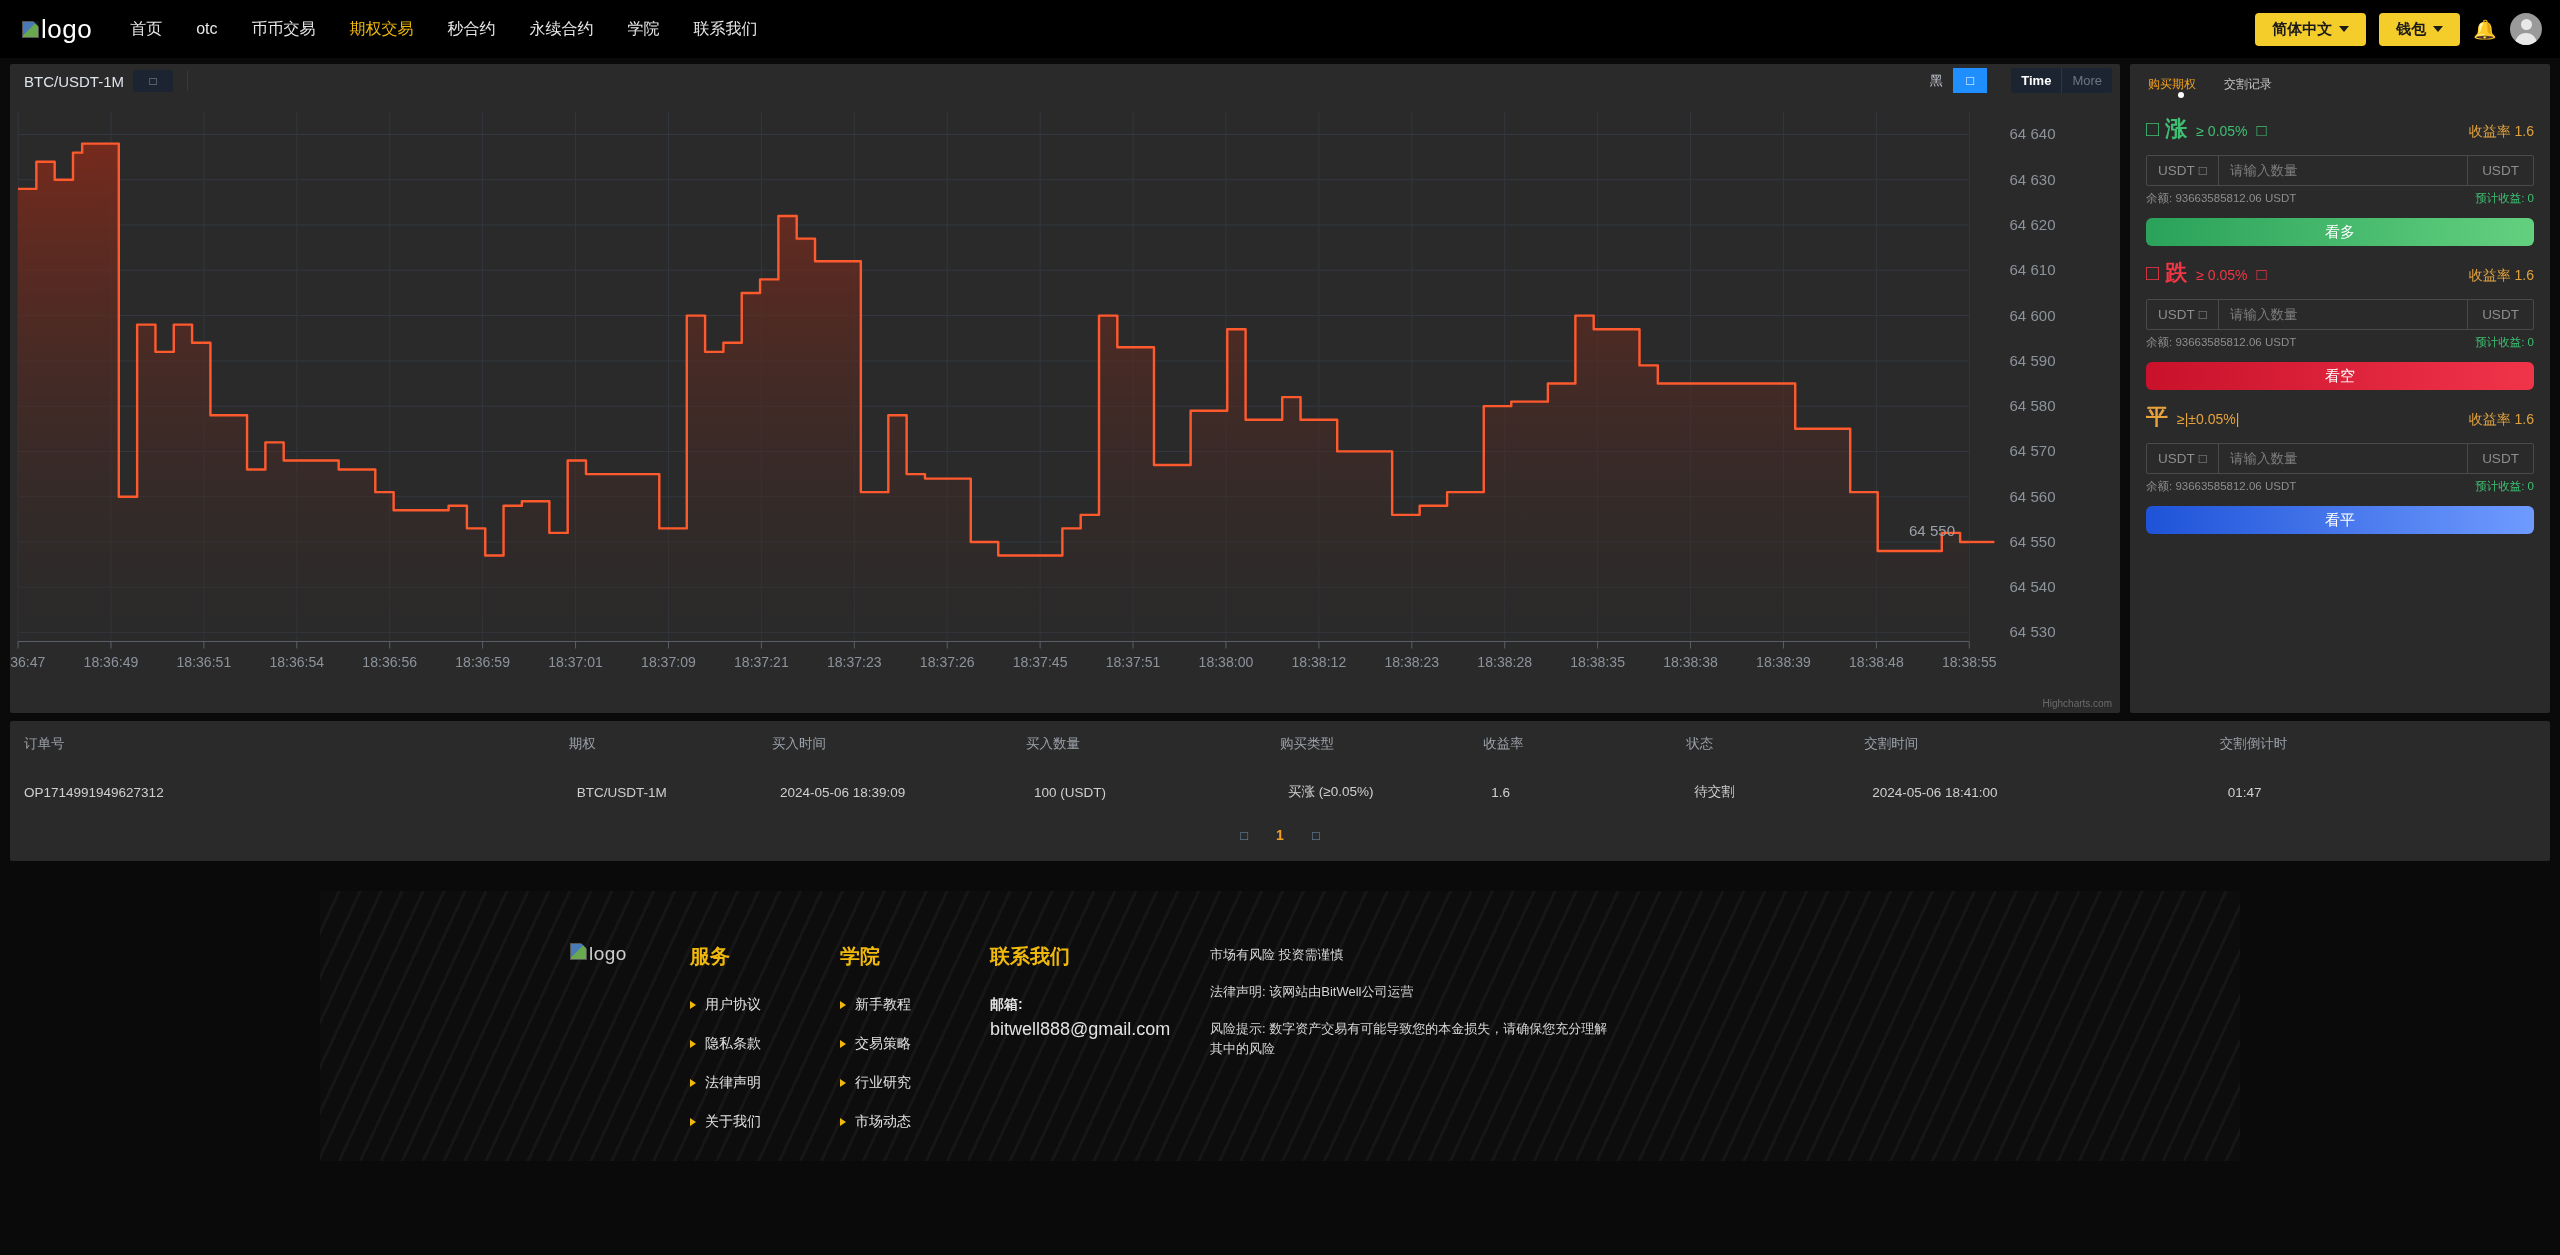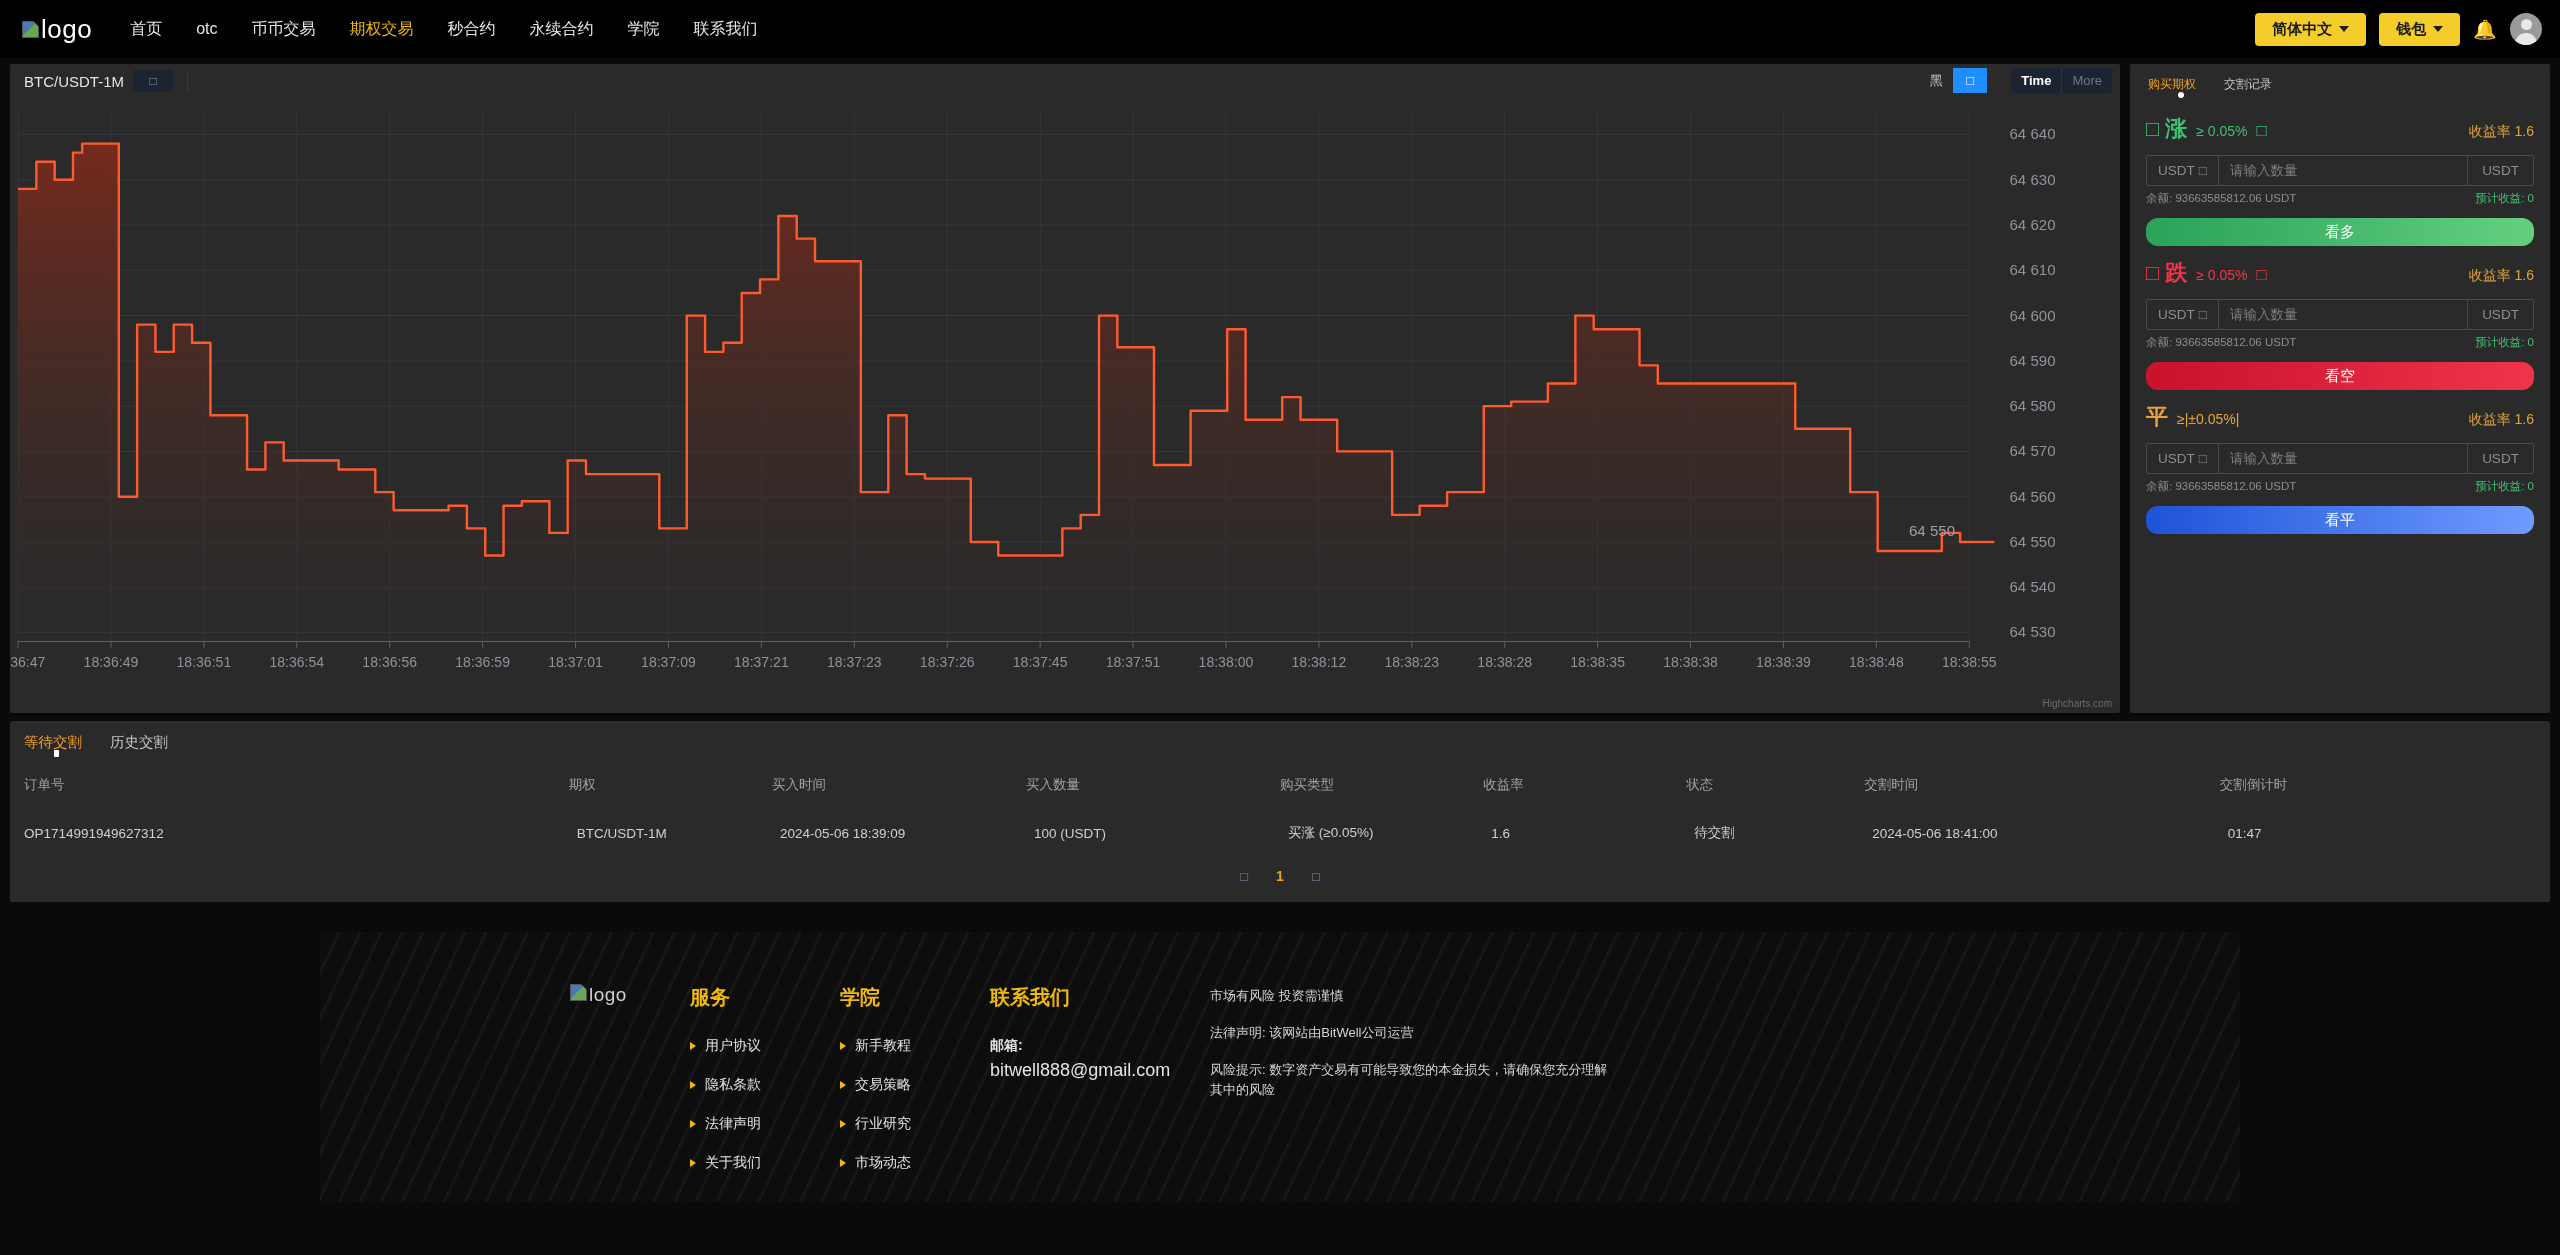--- a/index.html
+++ b/index.html
@@ -103,21 +103,21 @@
     width: 72px; display: flex; align-items: center; justify-content: center; gap: 4px;
     color: #8d8d8d; font-size: 13.5px; border-right: 1px solid #4a4a4a; cursor: pointer; flex:none;
   }
   .in-field { flex: 1; background: transparent; border: 0; outline: 0; color: #d8d8d8; font-size: 13.5px; padding: 0 11px; font-family: inherit; }
   .in-field::placeholder { color: #7d7d7d; }
   .in-unit { width: 66px; display: flex; align-items: center; justify-content: center; color: #8d8d8d; font-size: 13.5px; border-left: 1px solid #4a4a4a; flex:none; }
   .bal-row { display: flex; margin-top: 5px; font-size: 11.5px; }
   .bal { color: #8d8d8d; }
   .profit { margin-left: auto; color: #3fbf72; }
   .act-btn {
-    height: 28px; margin-top: 12px; border-radius: 12px; display: flex; align-items: center; justify-content: center;
+    height: 28px; margin-top: 12px; border-radius: 6px; display: flex; align-items: center; justify-content: center;
     color: #fff; font-size: 15px; cursor: pointer; border: 0; width: 100%; font-family: inherit;
   }
   .btn-long { background: linear-gradient(90deg,#2aa25a 0%,#63d07f 100%); }
   .btn-short { background: linear-gradient(90deg,#c9112b 0%,#f0344a 100%); }
   .btn-flat { background: linear-gradient(90deg,#1e53d8 0%,#6f9bff 100%); }
 
   
   .orders { background: #2a2a2a; margin: 8px 10px 0 10px; border-radius: 2px; padding: 0 0 18px 0; }
   .ord-tabs { display: flex; gap: 28px; padding: 12px 14px 0 14px; position: relative; }
   .ord-tab { font-size: 14.5px; color: #c6c6c6; cursor: pointer; padding-bottom: 10px; }
@@ -411,25 +411,20 @@
             <span>预计收益:</span>
             <span>0</span>
           </span>
         </div>
         <button class="act-btn btn-flat">看平</button>
       </div>
     </div>
   </div>
 
   <div class="orders">
-    <div class="ord-tabs">
-      <div class="ord-tab active">等待交割</div>
-      <div class="ord-tab">历史交割</div>
-      <span class="ord-dot"></span>
-    </div>
     <table class="ord">
       <thead>
         <tr>
           <th style="width:22%">订单号</th>
           <th style="width:8%">期权</th>
           <th style="width:10%">买入时间</th>
           <th style="width:10%">买入数量</th>
           <th style="width:8%">购买类型</th>
           <th style="width:8%">收益率</th>
           <th style="width:7%">状态</th>

